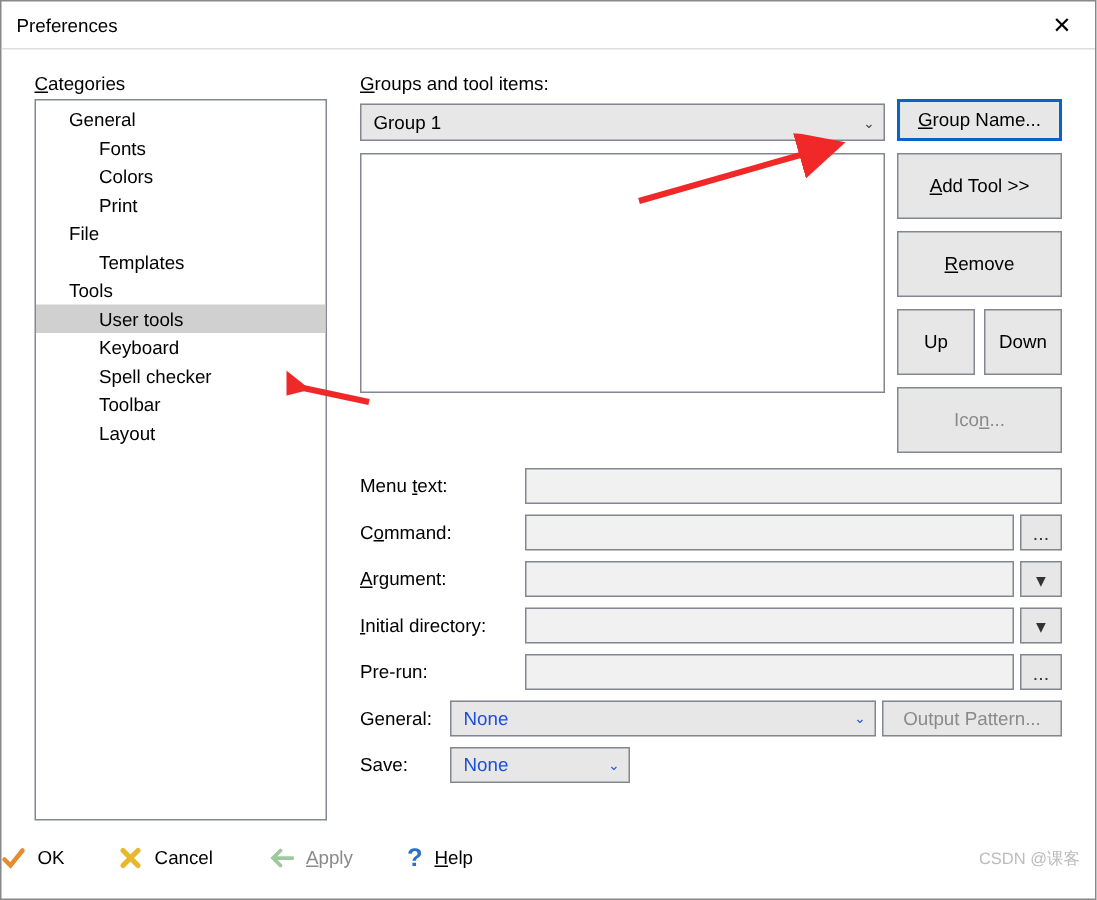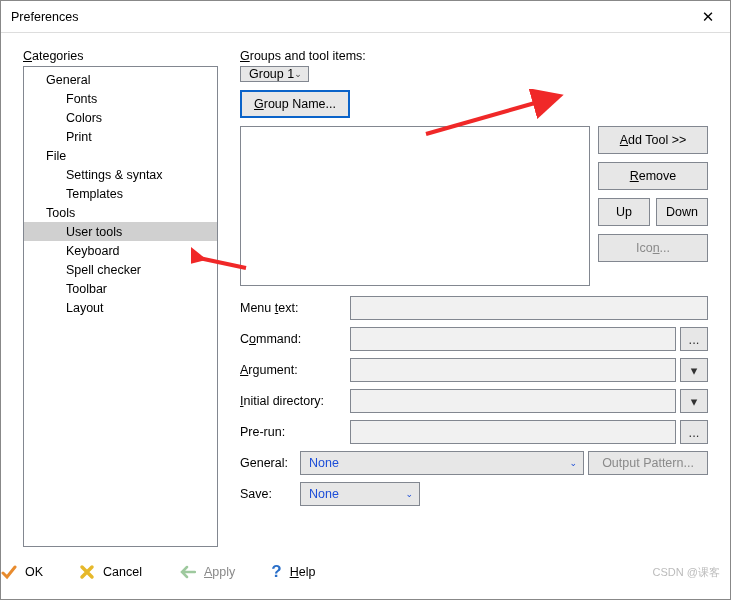--- a/index.html
+++ b/index.html
@@ -56,41 +56,41 @@
 .tree-item {
   padding: 2.5px 2px;
   white-space: nowrap;
   cursor: default;
 }
 .ind1 { padding-left: 22px; }
 .ind2 { padding-left: 42px; }
 .selected { background: #d0d0d0; }
 .right-pane { flex: 1; display: flex; flex-direction: column; }
 
-.group-row { display: flex; gap: 8px; align-items: flex-start; flex-direction: column; }
+.group-row { display: flex; gap: 8px; align-items: flex-end; }
 .combo {
   flex: 1;
   height: 25px;
   border: 1px solid #828790;
   background: #e7e7e7;
   display: flex;
   align-items: center;
   justify-content: space-between;
   padding: 0 6px 0 8px;
 }
 .combo .arrow { font-size: 9px; color: #444; }
 .btn {
   border: 1px solid #828790;
   background: #e7e7e7;
   text-align: center;
   display: inline-flex;
   align-items: center;
   justify-content: center;
   padding: 0 8px;
-  height: 28px;
+  height: 44px;
   min-width: 40px;
   cursor: default;
 }
 .btn.wide { width: 110px; }
 .btn.blue-focus { border: 2px solid #0a63c9; height: 28px; }
 .btn.disabled { color: #8a8a8a; }
 .tool-area { display: flex; gap: 8px; margin-top: 8px; }
 .listbox {
   flex: 1;
   height: 160px;
@@ -162,21 +162,20 @@
   <div class="content">
 
     <div class="left-pane">
       <div class="label"><span class="u">C</span><span></span><span>ategories</span></div>
       <div class="tree" id="tree">
           <div class="tree-item ind1">General</div>
           <div class="tree-item ind2">Fonts</div>
           <div class="tree-item ind2">Colors</div>
           <div class="tree-item ind2">Print</div>
           <div class="tree-item ind1">File</div>
-          <div class="tree-item ind2">Settings &amp; syntax</div>
           <div class="tree-item ind2">Templates</div>
           <div class="tree-item ind1">Tools</div>
           <div class="tree-item ind2 selected">User tools</div>
           <div class="tree-item ind2">Keyboard</div>
           <div class="tree-item ind2">Spell checker</div>
           <div class="tree-item ind2">Toolbar</div>
           <div class="tree-item ind2">Layout</div>
         </div>
     </div>
 

